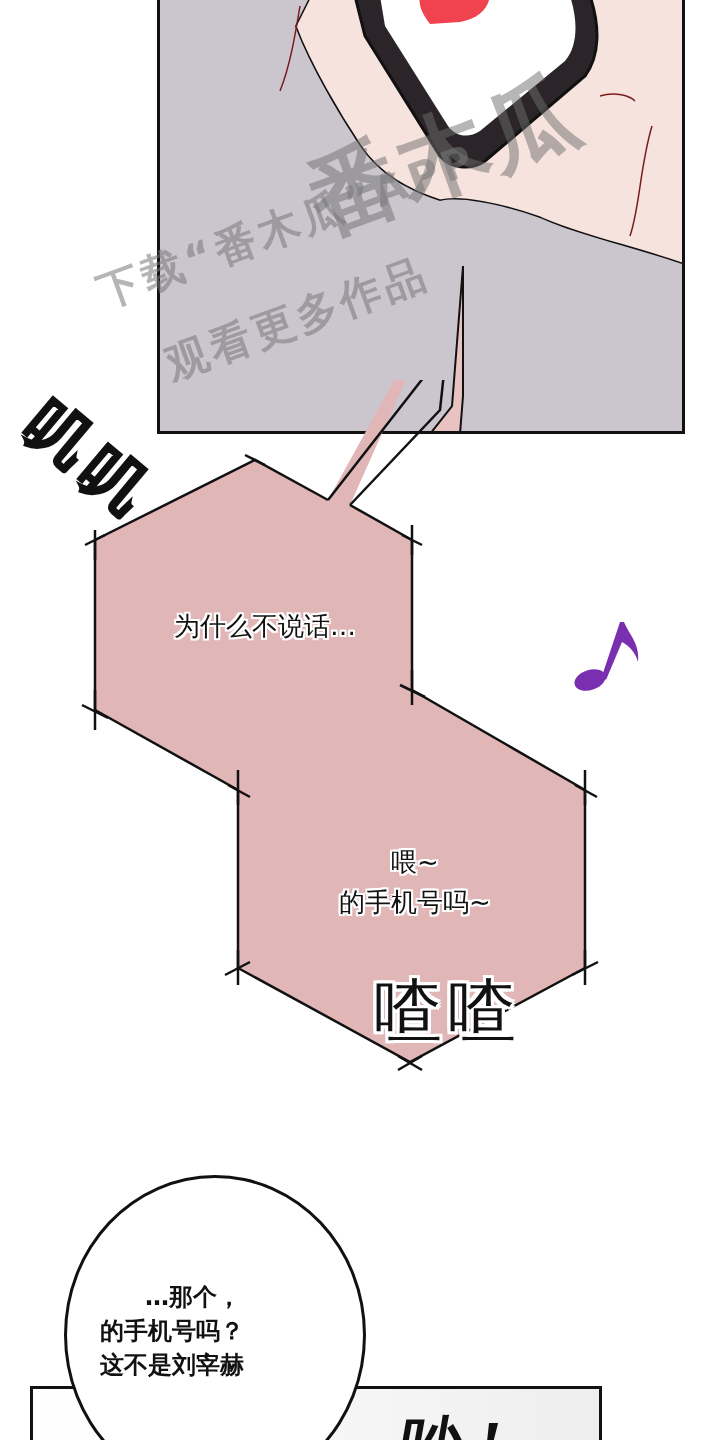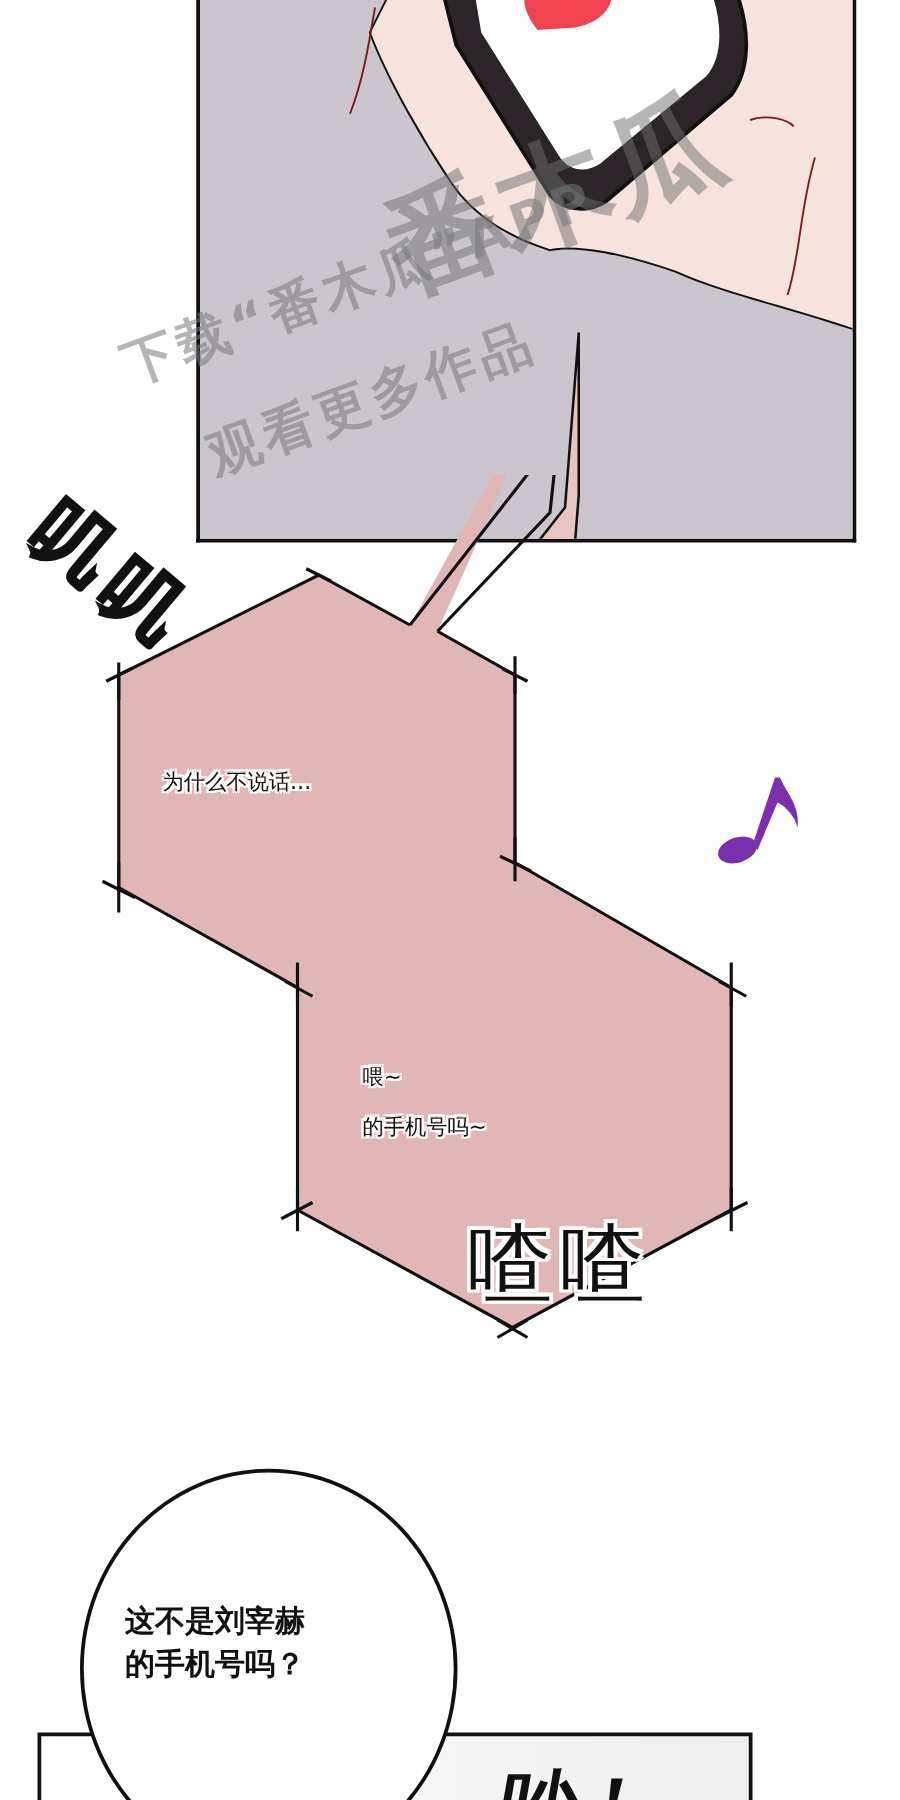--- a/index.html
+++ b/index.html
@@ -28,21 +28,21 @@
   #wm-line1 { left: 90px; top: 268px; font-size: 42px; }
   #wm-line2 { left: 158px; top: 340px; font-size: 42px; }
   #sfx-jiji {
     left: 62px; top: 380px; font-size: 64px; font-weight: bold; color: #111;
     transform: rotate(40deg); transform-origin: left top;
     -webkit-text-stroke: 2px #111;
     letter-spacing: 8px;
   }
   #hex-layer { left: 0; top: 380px; width: 720px; height: 720px; }
   .bubble-text {
-    color: #111; font-size: 17px; text-align: left; line-height: 38px;
+    color: #111; font-size: 26px; text-align: center; line-height: 38px;
     text-shadow: -2px 0 #fff, 2px 0 #fff, 0 -2px #fff, 0 2px #fff,
                  -2px -2px #fff, 2px 2px #fff, -2px 2px #fff, 2px -2px #fff;
   }
   #hex1-text { left: 130px; top: 607px; width: 270px; }
   #hex2-text { left: 290px; top: 842px; width: 250px; line-height: 40px; }
   #sfx-zhazha {
     left: 374px; top: 966px; font-size: 68px; font-weight: normal; color: #111;
     letter-spacing: 6px;
     text-shadow: -3px 0 #fff, 3px 0 #fff, 0 -3px #fff, 0 3px #fff,
                  -3px -3px #fff, 3px 3px #fff, -3px 3px #fff, 3px -3px #fff;
@@ -146,15 +146,16 @@
 <svg id="music-note" class="abs" viewBox="0 0 80 90">
   <ellipse cx="22" cy="70" rx="16" ry="10" transform="rotate(-18 22 70)" fill="#7a2fb0"></ellipse>
   <path d="M34,66 L52,12 L56,12 C62,26 72,34 70,52 C68,44 62,36 54,32 L38,70 Z" fill="#7a2fb0"></path>
 </svg>
 
 <div id="bottom-panel" class="abs"></div>
 <div id="sfx-bottom" class="abs">吵！</div>
 
 <div id="oval-bubble" class="abs"></div>
 <div id="oval-text" class="abs">
+  <div id="oval-line1">…那个，</div>
+  <div>的手机号吗？</div>
   <div>这不是刘宰赫</div>
-  <div>的手机号吗？</div>
 </div>
 
 </body></html>

